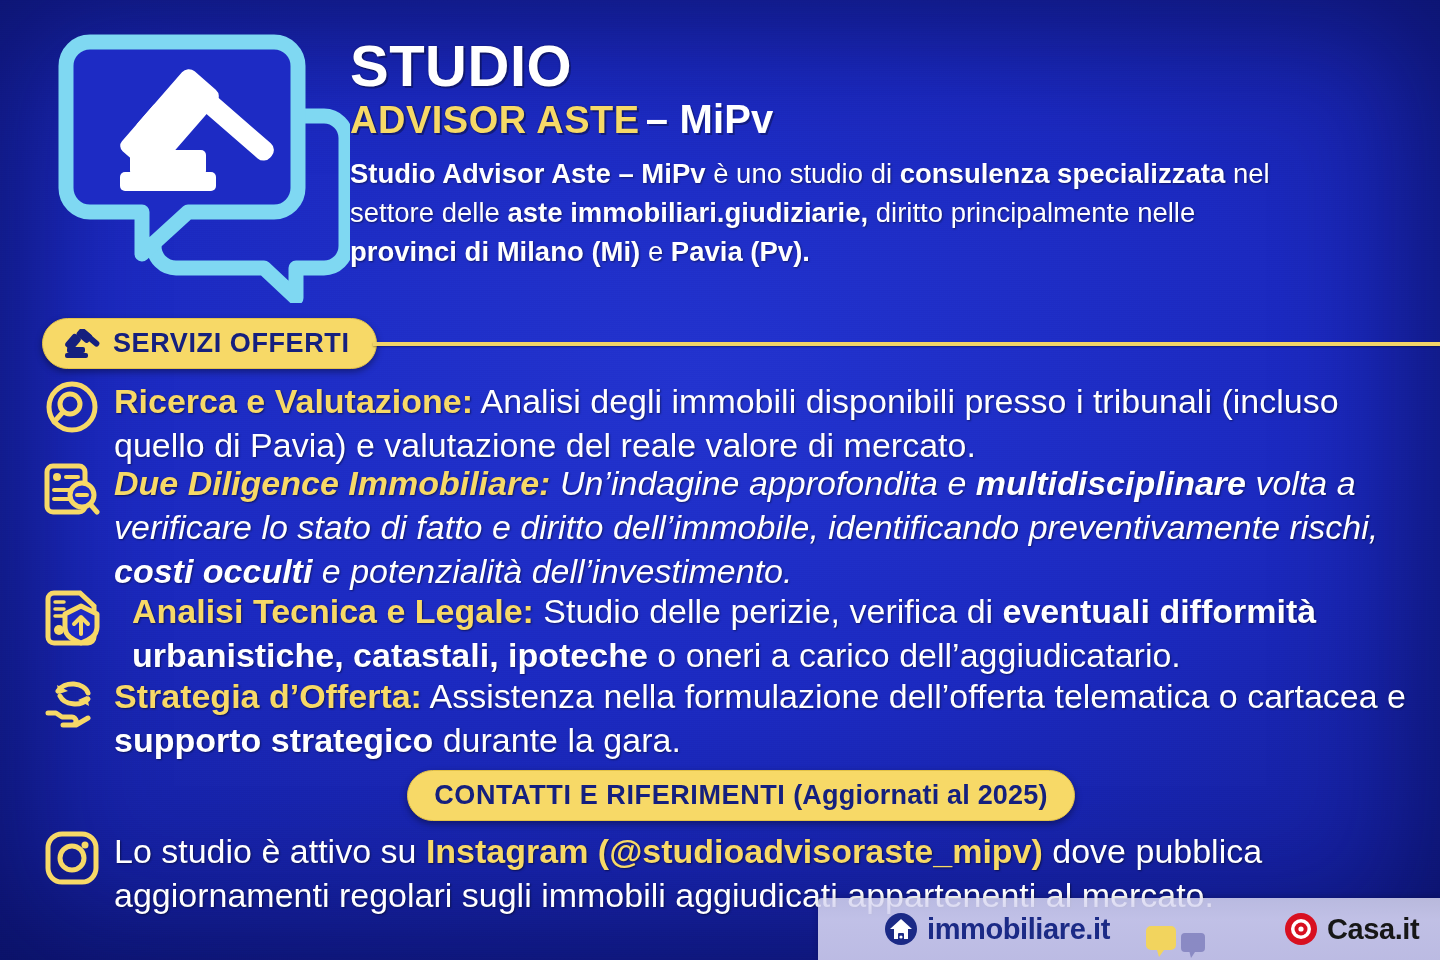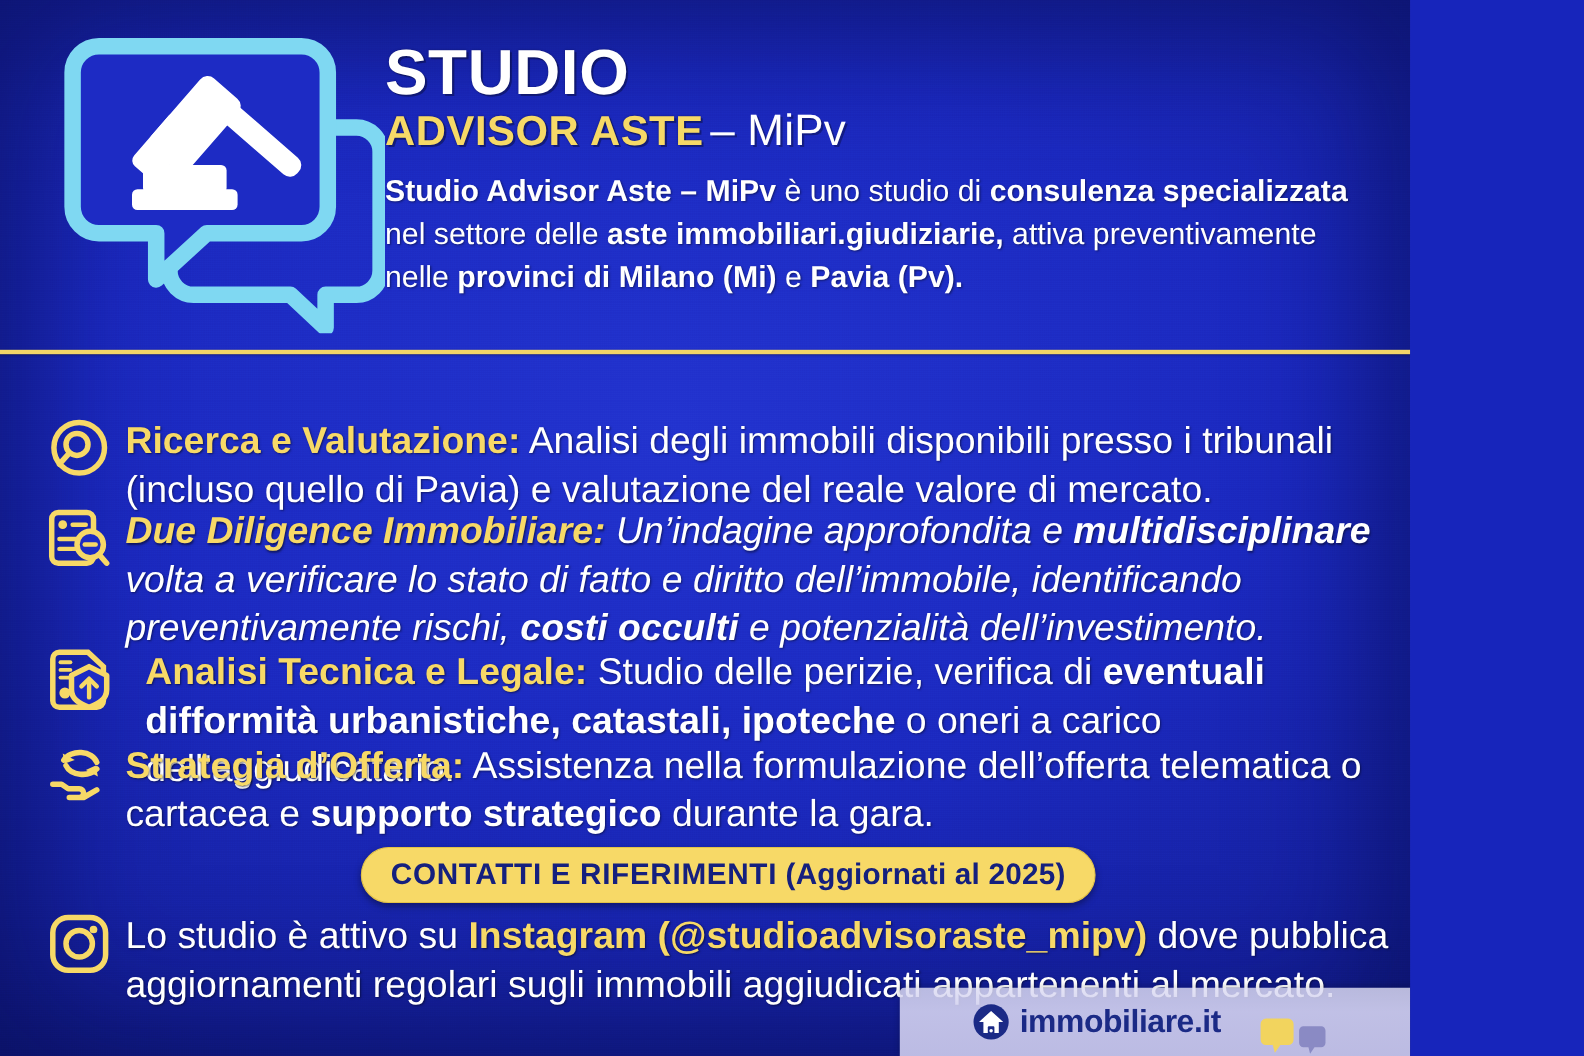--- a/index.html
+++ b/index.html
@@ -14,21 +14,21 @@
   body {
     font-family: "Liberation Sans", sans-serif;
     background: #1725bb;
     position: relative;
   }
 
   
   #poster {
     position: absolute;
     inset: 0;
-    width: 1282px;
+    width: 1440px;
     height: 960px;
     background:
       radial-gradient(ellipse 95% 75% at 48% 40%, #2233cf 0%, #1b29c0 45%, #15209f 80%, #101a84 100%);
     overflow: hidden;
   }
   
   #poster::before {
     content: "";
     position: absolute;
     inset: 0;
@@ -84,21 +84,21 @@
   }
   .title-main {
     font-size: 38px;
     font-weight: 800;
     letter-spacing: .5px;
     color: #f6d967;
     text-shadow: 2px 2px 0 rgba(0,0,0,.32), 0 0 2px rgba(0,0,0,.4);
   }
   .title-sub {
     font-size: 40px;
-    font-weight: 400;
+    font-weight: 700;
     color: #ffffff;
     letter-spacing: .2px;
     text-shadow: 2px 2px 0 rgba(0,0,0,.3);
     margin-left: 6px;
   }
 
   .intro {
     margin-top: 14px;
     font-size: 27.5px;
     line-height: 1.42;
@@ -226,27 +226,41 @@
       </svg>
     </div>
 
     <div class="header-text">
       <div class="title-line1">STUDIO</div>
       <div class="title-line2">
         <span class="title-main">ADVISOR ASTE</span><span class="title-sub">– MiPv</span>
       </div>
       <div class="intro">
         <b>Studio Advisor Aste – MiPv</b><span> è uno studio di </span><b>consulenza specializzata</b>
-        <span>nel settore delle </span><b>aste immobiliari.giudiziarie,</b><span> attiva preventivamente</span>
+        <span>nel settore delle </span><b>aste immobiliari.giudiziarie,</b><span> diritto principalmente</span>
         <span>nelle </span><b>provinci di Milano (Mi)</b><span> e </span><b>Pavia (Pv).</b>
       </div>
     </div>
   </div>
 
   <div class="section-row layer" style="top:318px;">
+    <div class="badge">
+      <span class="badge-icon">
+        <svg viewBox="0 0 36 30" aria-hidden="true">
+          <g fill="#15207e">
+            <rect x="12" y="1" width="15" height="10" rx="3" transform="rotate(40 19 6)"></rect>
+            <rect x="3" y="5" width="10" height="16" rx="3" transform="rotate(40 8 13)"></rect>
+            <rect x="16" y="7" width="20" height="6" rx="3" transform="rotate(40 26 10)"></rect>
+            <rect x="2" y="18" width="18" height="6" rx="2"></rect>
+            <rect x="0" y="24" width="23" height="5" rx="2"></rect>
+          </g>
+        </svg>
+      </span>
+      <span class="badge-label">SERVIZI OFFERTI</span>
+    </div>
     <div class="rule"></div>
   </div>
 
   <div class="item layer" style="top:378px;">
     <span class="item-icon">
       <svg viewBox="0 0 56 56" aria-hidden="true">
         <circle cx="28" cy="27" r="23" fill="none" stroke="#f7d967" stroke-width="5"></circle>
         <circle cx="26" cy="24" r="10" fill="none" stroke="#f7d967" stroke-width="5"></circle>
         <line x1="19" y1="32" x2="10" y2="42" stroke="#f7d967" stroke-width="5" stroke-linecap="round"></line>
       </svg>

